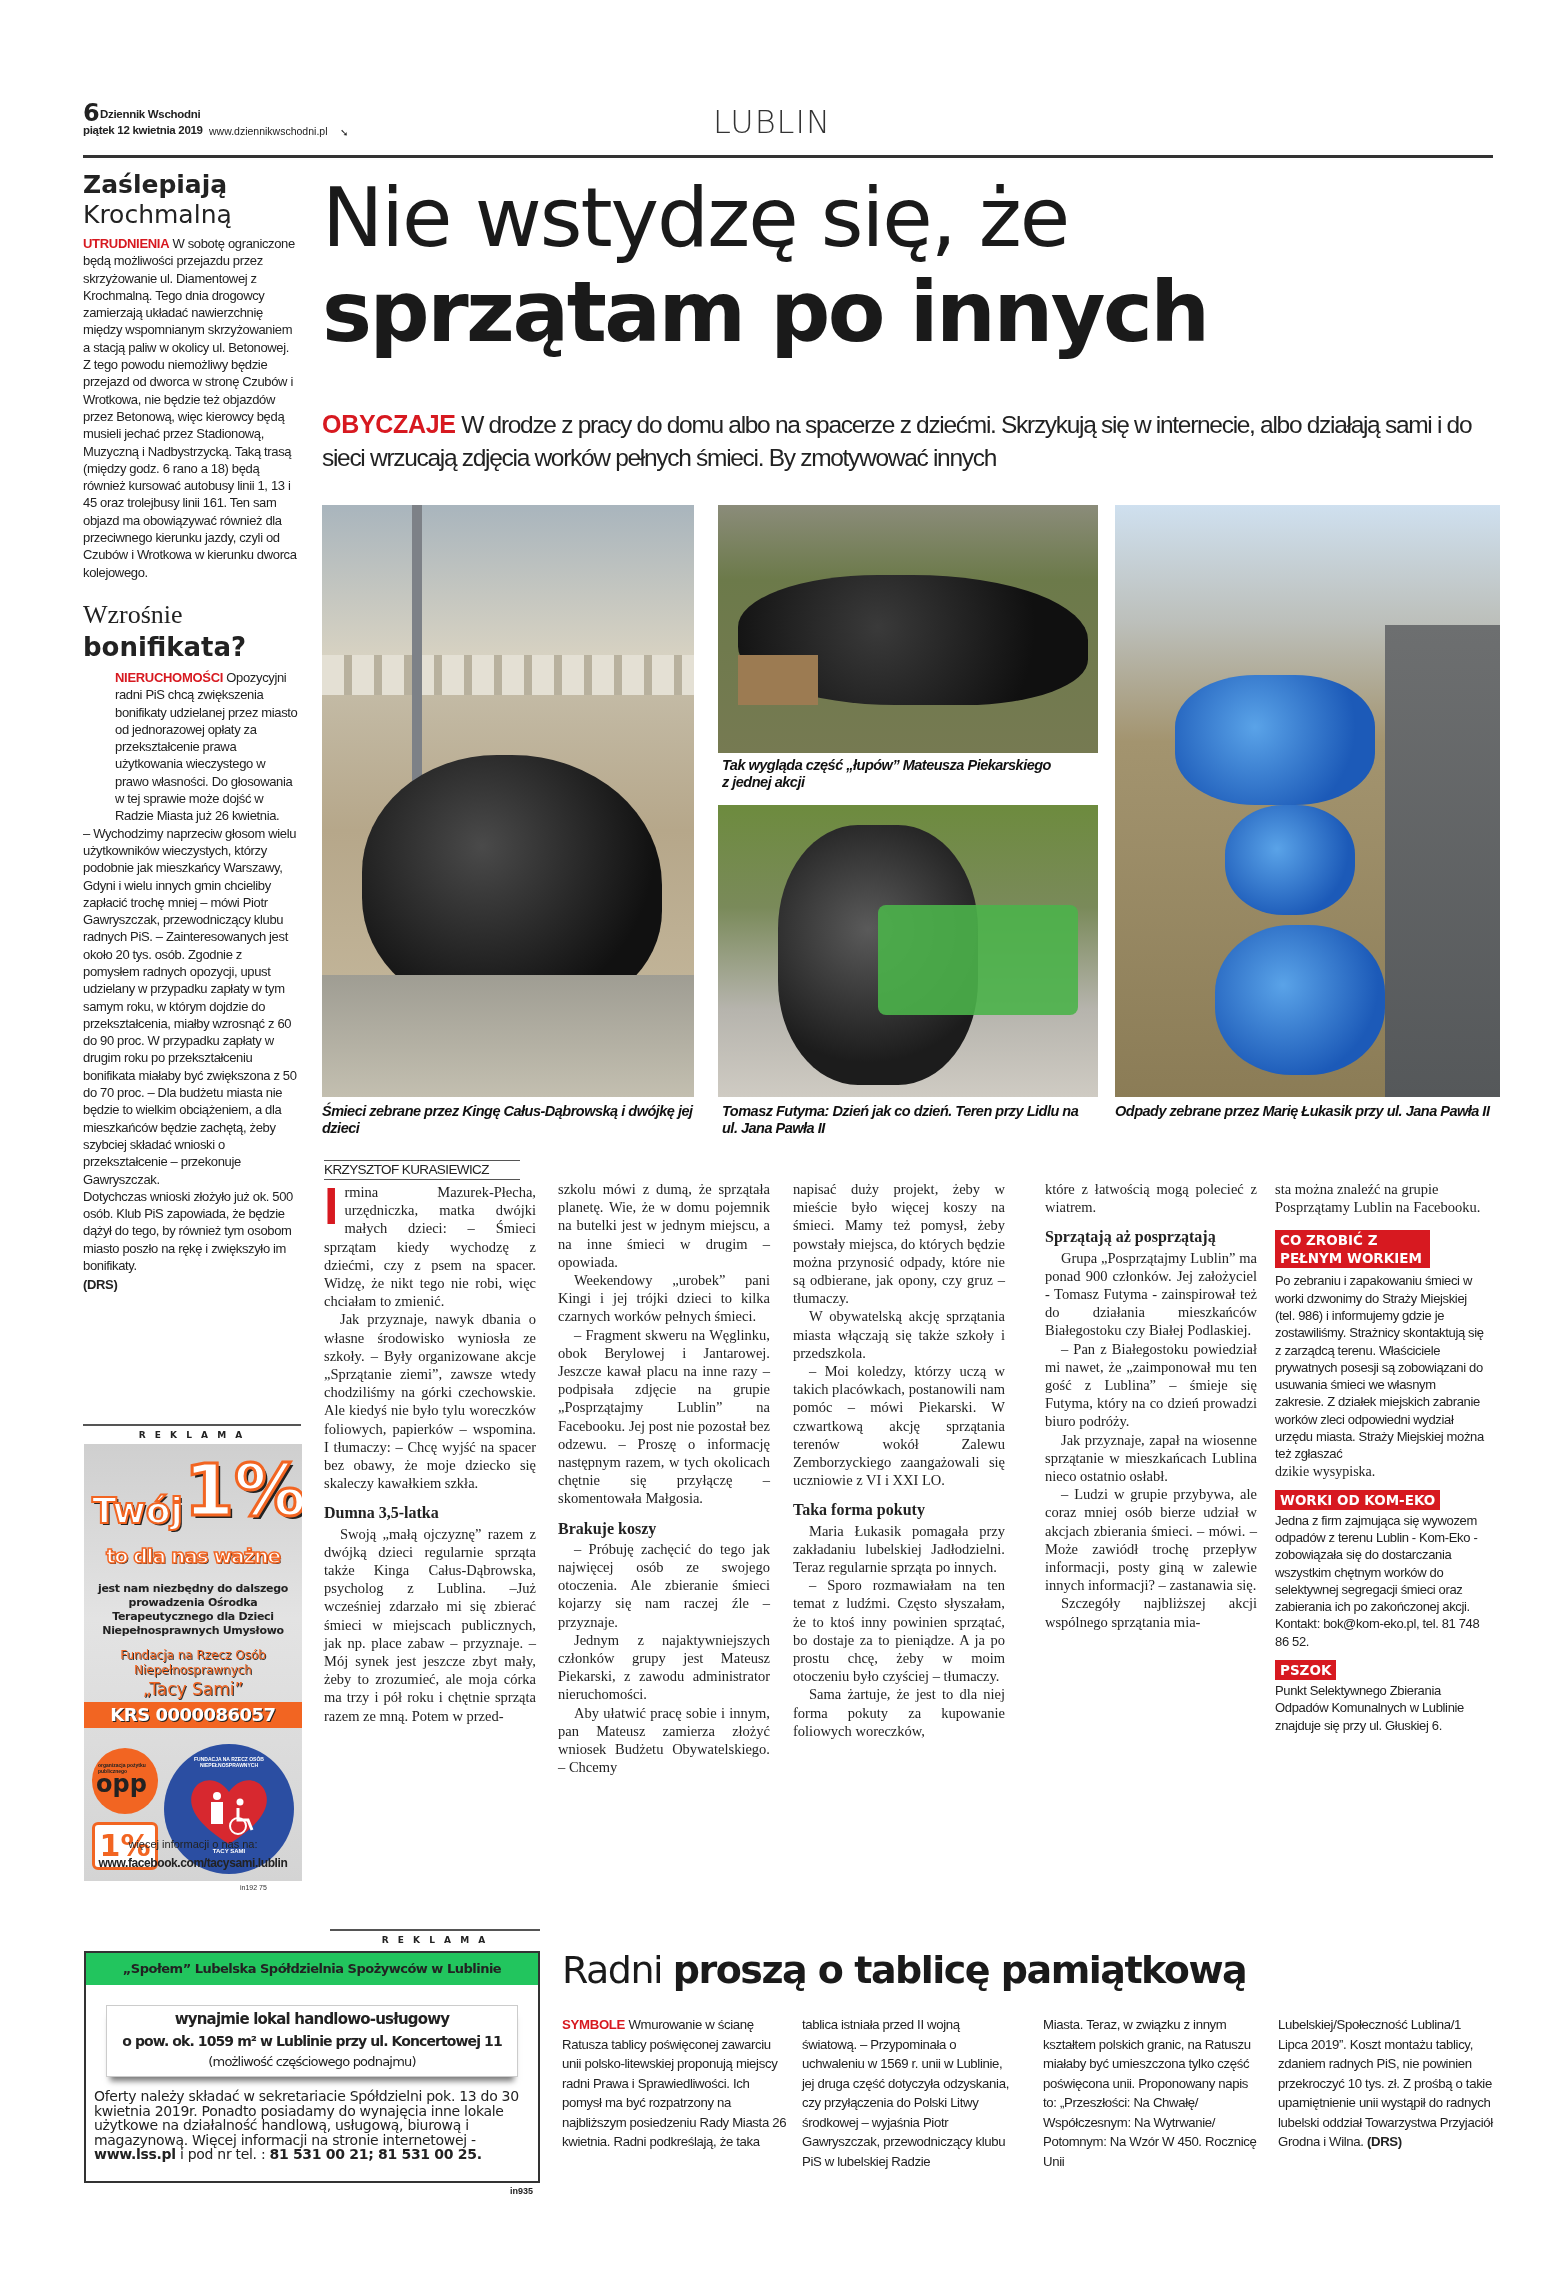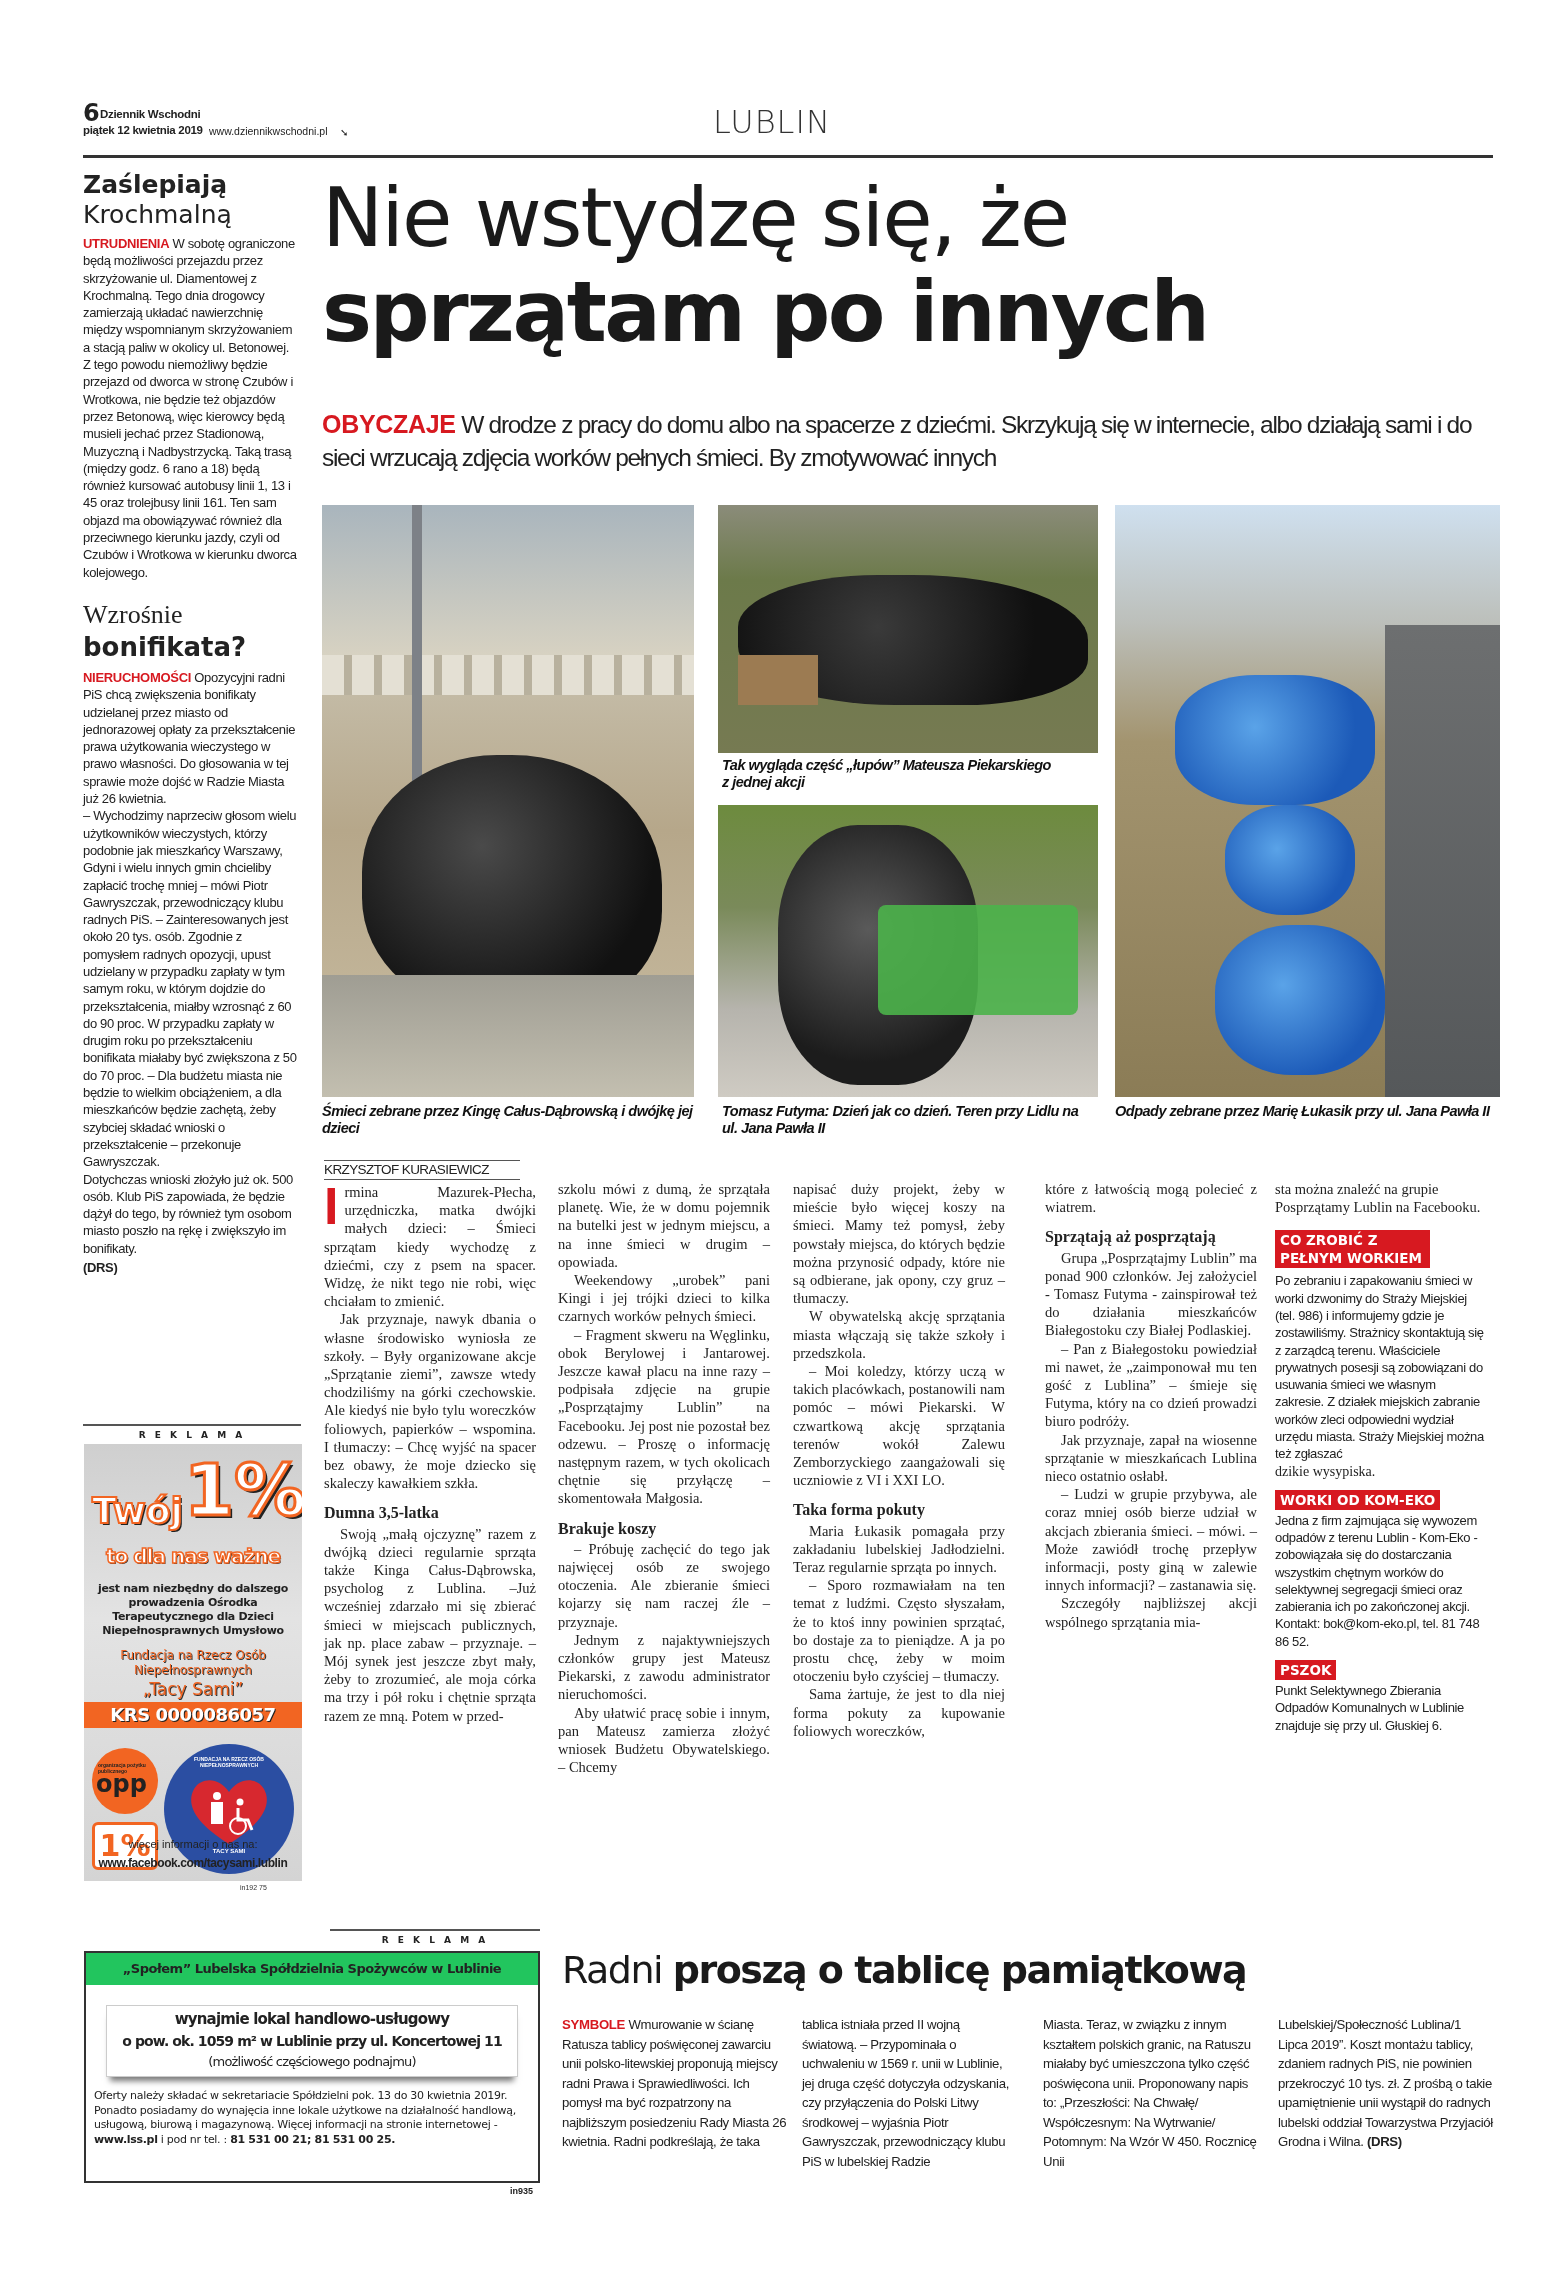--- a/index.html
+++ b/index.html
@@ -37,21 +37,21 @@
     <div style="font-family:'DejaVu Sans',sans-serif; font-size:25px; line-height:30px;">Krochmalną</div>
     <div class="sidebar-text" style="margin-top:5px;">
       <span class="kicker">UTRUDNIENIA</span>
       <span>W sobotę ograniczone będą możliwości przejazdu przez skrzyżowanie ul. Diamentowej z Krochmalną. Tego dnia drogowcy zamierzają układać nawierzchnię między wspomnianym skrzyżowaniem a stacją paliw w okolicy ul. Betonowej.</span>
     </div>
     <div class="sidebar-text">Z tego powodu niemożliwy będzie przejazd od dworca w stronę Czubów i Wrotkowa, nie będzie też objazdów przez Betonową, więc kierowcy będą musieli jechać przez Stadionową, Muzyczną i Nadbystrzycką. Taką trasą (między godz. 6 rano a 18) będą również kursować autobusy linii 1, 13 i 45 oraz trolejbusy linii 161. Ten sam objazd ma obowiązywać również dla przeciwnego kierunku jazdy, czyli od Czubów i Wrotkowa w kierunku dworca kolejowego.</div>
   </div>
   <div style="margin-top:18px;">
     <div style="font-family:Liberation Serif, serif; font-size:26px; line-height:32px;">Wzrośnie</div>
     <div style="font-family:'DejaVu Sans',sans-serif; font-weight:bold; font-size:26px; line-height:32px;">bonifikata?</div>
-    <div class="sidebar-text" style="margin-top:6px;">
+    <div class="sidebar-text" style="margin-top:6px;margin-left:32px;">
       <span class="kicker">NIERUCHOMOŚCI</span>
       <span>Opozycyjni radni PiS chcą zwiększenia bonifikaty udzielanej przez miasto od jednorazowej opłaty za przekształcenie prawa użytkowania wieczystego w prawo własności. Do głosowania w tej sprawie może dojść w Radzie Miasta już 26 kwietnia.</span>
     </div>
     <div class="sidebar-text">– Wychodzimy naprzeciw głosom wielu użytkowników wieczystych, którzy podobnie jak mieszkańcy Warszawy, Gdyni i wielu innych gmin chcieliby zapłacić trochę mniej – mówi Piotr Gawryszczak, przewodniczący klubu radnych PiS. – Zainteresowanych jest około 20 tys. osób. Zgodnie z pomysłem radnych opozycji, upust udzielany w przypadku zapłaty w tym samym roku, w którym dojdzie do przekształcenia, miałby wzrosnąć z 60 do 90 proc. W przypadku zapłaty w drugim roku po przekształceniu bonifikata miałaby być zwiększona z 50 do 70 proc. – Dla budżetu miasta nie będzie to wielkim obciążeniem, a dla mieszkańców będzie zachętą, żeby szybciej składać wnioski o przekształcenie – przekonuje Gawryszczak.</div>
     <div class="sidebar-text">Dotychczas wnioski złożyło już ok. 500 osób. Klub PiS zapowiada, że będzie dążył do tego, by również tym osobom miasto poszło na rękę i zwiększyło im bonifikaty.</div>
     <div class="sidebar-text" style="font-weight:bold; margin-top:2px;">(DRS)</div>
   </div>
 </div>
 
 <div class="hr" style="left:83px; top:1424px; width:218px;"></div>
@@ -195,21 +195,21 @@
 
 <div class="hr" style="left:330px; top:1929px; width:210px;"></div>
 <div class="abs reklama" style="left:330px; top:1935px; width:210px; letter-spacing:3px;">R E K L A M A</div>
 <div class="abs" style="left:84px; top:1951px; width:456px; height:232px; border:2px solid #333;">
   <div style="background:#22c55e; height:32px; line-height:32px; text-align:center; font-family:'DejaVu Sans',sans-serif; font-weight:bold; font-size:13px; letter-spacing:-0.5px;">„Społem” Lubelska Spółdzielnia Spożywców w Lublinie</div>
   <div style="margin:20px 20px 0 20px; border:1px solid #ccc; box-shadow:0 8px 6px -4px #777; text-align:center; padding:2px 0 4px;">
     <div style="font-family:'DejaVu Sans',sans-serif; font-weight:bold; font-size:15px; letter-spacing:-0.8px; line-height:22px;">wynajmie lokal handlowo-usługowy</div>
     <div style="font-family:'DejaVu Sans',sans-serif; font-weight:bold; font-size:14px; letter-spacing:-0.9px; line-height:22px;">o pow. ok. 1059 m² w Lublinie przy ul. Koncertowej 11</div>
     <div style="font-family:'DejaVu Sans',sans-serif; font-size:13px; letter-spacing:-0.8px; line-height:20px;">(możliwość częściowego podnajmu)</div>
   </div>
-  <div style="margin:12px 0 0 8px; font-family:'DejaVu Sans',sans-serif; font-size:11px; line-height:14.5px; letter-spacing:-0.3px;">
+  <div style="margin:12px 0 0 8px; font-family:'DejaVu Sans',sans-serif; font-size:14px; line-height:14.5px; letter-spacing:-0.3px;">
     <span>Oferty należy składać w sekretariacie Spółdzielni pok. 13 do 30 kwietnia 2019r. Ponadto posiadamy do wynajęcia inne lokale użytkowe na działalność handlową, usługową, biurową i magazynową. Więcej informacji na stronie internetowej - </span><span style="font-weight:bold;">www.lss.pl</span><span> i pod nr tel. : </span><span style="font-weight:bold;">81 531 00 21; 81 531 00 25.</span>
   </div>
 </div>
 <div class="abs" style="left:510px; top:2186px; font-size:9px; font-weight:bold;">in935</div>
 
 <div class="abs" style="left:562px; top:1947px; width:940px; font-family:'DejaVu Sans',sans-serif; font-size:38px; line-height:46px; letter-spacing:-1.5px; color:#1a1a1a;">
   <span>Radni</span>
   <span style="font-weight:bold;">proszą o tablicę pamiątkową</span>
 </div>
 <div class="abs sidebar-text" style="left:562px; top:2015px; width:225px; font-size:13.2px; line-height:19.5px;">

